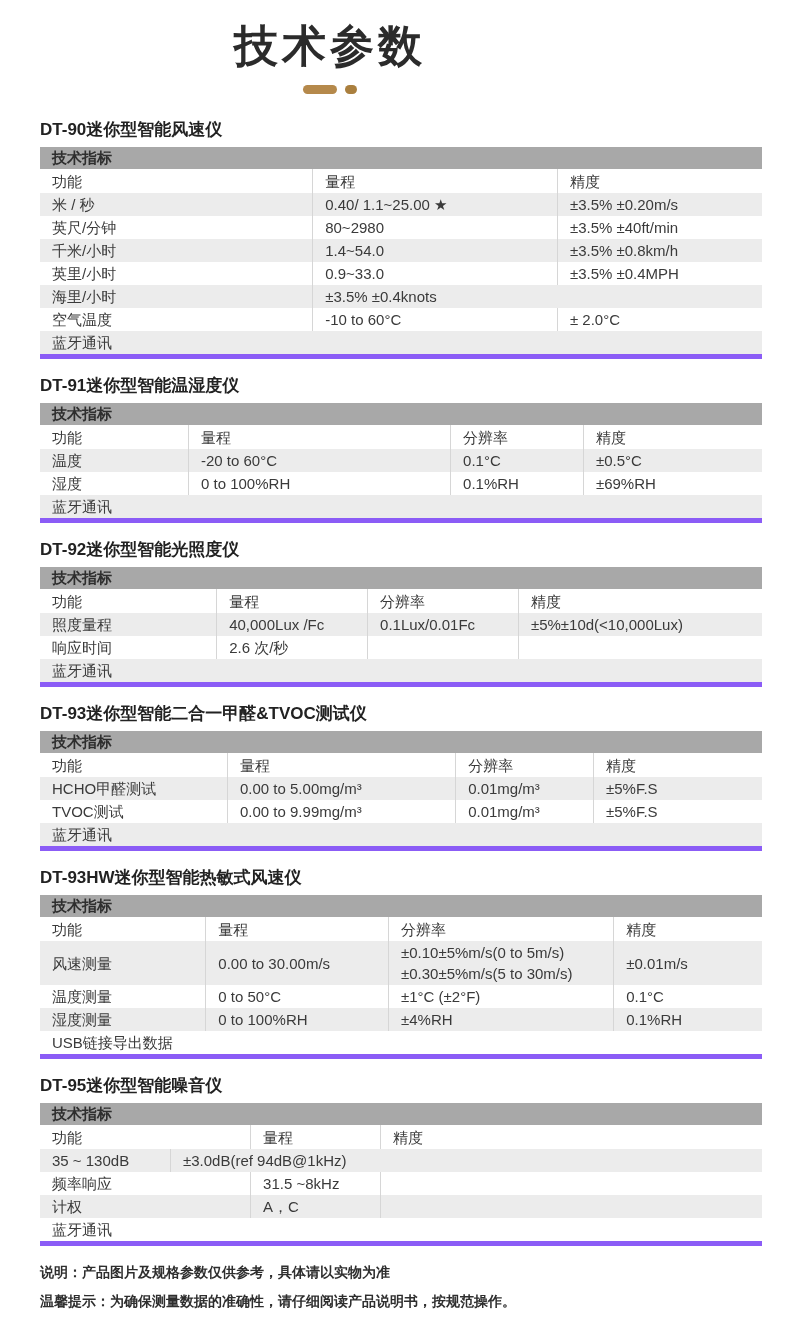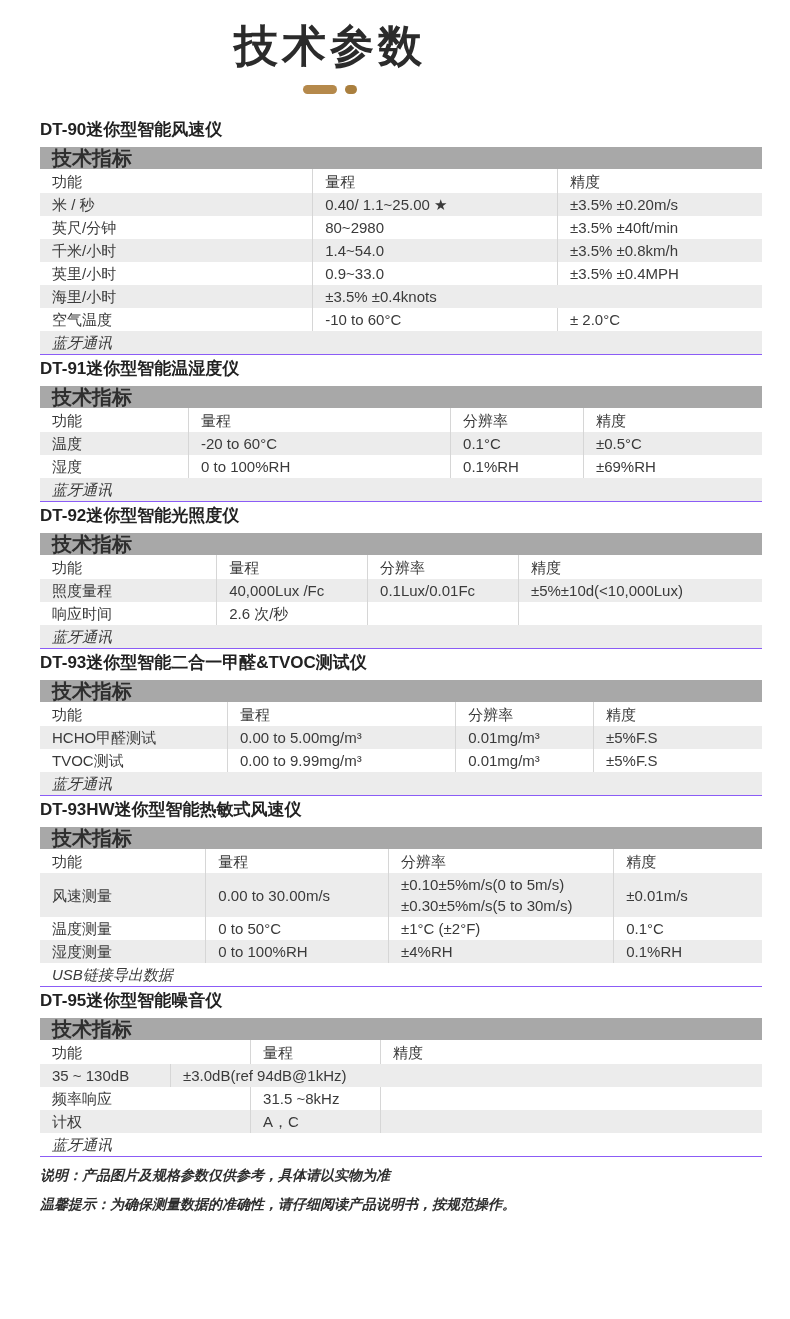--- a/index.html
+++ b/index.html
@@ -10,49 +10,49 @@
   }
   .page-header{width:660px;text-align:center;}
   .page-title{
     font-size:44px;font-weight:700;color:#2b2b2b;
     letter-spacing:4px;margin:20px 0 0;line-height:52px;
   }
   .title-divider{display:flex;justify-content:center;align-items:center;gap:8px;margin-top:13px;height:9px;}
   .divider-pill{width:34px;height:9px;border-radius:5px;background:#b5894b;}
   .divider-dot{width:12px;height:9px;border-radius:5px;background:#aa7f3e;}
   .content{padding:25px 28px 0 40px;}
-  .section{margin-bottom:3px;}
+  .section{margin-bottom:16px;}
   .section-heading{
     font-size:17px;font-weight:700;color:#222222;
     margin:0 0 7px;line-height:21px;
   }
   .spec-table{width:100%;}
   .spec-bar{
     background:#a8a8a8;height:22px;line-height:22px;
-    padding:0 12px;font-size:20px;font-weight:700;color:#2e2e2e;
+    padding:0 12px;font-size:15px;font-weight:700;color:#2e2e2e;
   }
   .row{display:flex;align-items:stretch;min-height:23px;}
   .thead{min-height:24px;}
   .cell{
     box-sizing:border-box;padding:1px 8px 1px 12px;
     display:flex;flex-direction:column;justify-content:center;
     font-size:15px;line-height:21px;color:#3a3a3a;
   }
   .cell + .cell{border-left:1px solid #d6d6d6;}
   .rows > .row:nth-child(odd){background:#ececec;}
-  .rows{border-bottom:1px solid #8b5cf6;}
-  .row.full .cell{width:100%;border-left:none;font-style:italic;}
+  .rows{border-bottom:5px solid #8b5cf6;}
+  .row.full .cell{width:100%;border-left:none;}
   
   .t90 .c0{width:37.7%}.t90 .c1{width:33.9%}.t90 .c2{width:28.4%}
   .t91 .c0{width:20.5%}.t91 .c1{width:36.3%}.t91 .c2{width:18.4%}.t91 .c3{width:24.8%}
   .t92 .c0{width:24.4%}.t92 .c1{width:20.9%}.t92 .c2{width:20.9%}.t92 .c3{width:33.8%}
   .t93 .c0{width:25.9%}.t93 .c1{width:31.6%}.t93 .c2{width:19.1%}.t93 .c3{width:23.4%}
   .t93hw .c0{width:22.9%}.t93hw .c1{width:25.3%}.t93hw .c2{width:31.2%}.t93hw .c3{width:20.6%}
   .t95 .c0{width:29.1%}.t95 .c1{width:18%}.t95 .c2{width:52.9%}
-  .notes{margin-top:8px;font-style:italic;}
+  .notes{margin-top:8px;}
   .note{font-size:14px;font-weight:700;color:#2e2e2e;margin:0 0 9px;line-height:20px;}
 </style>
 </head>
 <body>
 
 <header class="page-header">
   <h1 class="page-title">技术参数</h1>
   <div class="title-divider">
     <span class="divider-pill"></span>
     <span class="divider-dot"></span>

